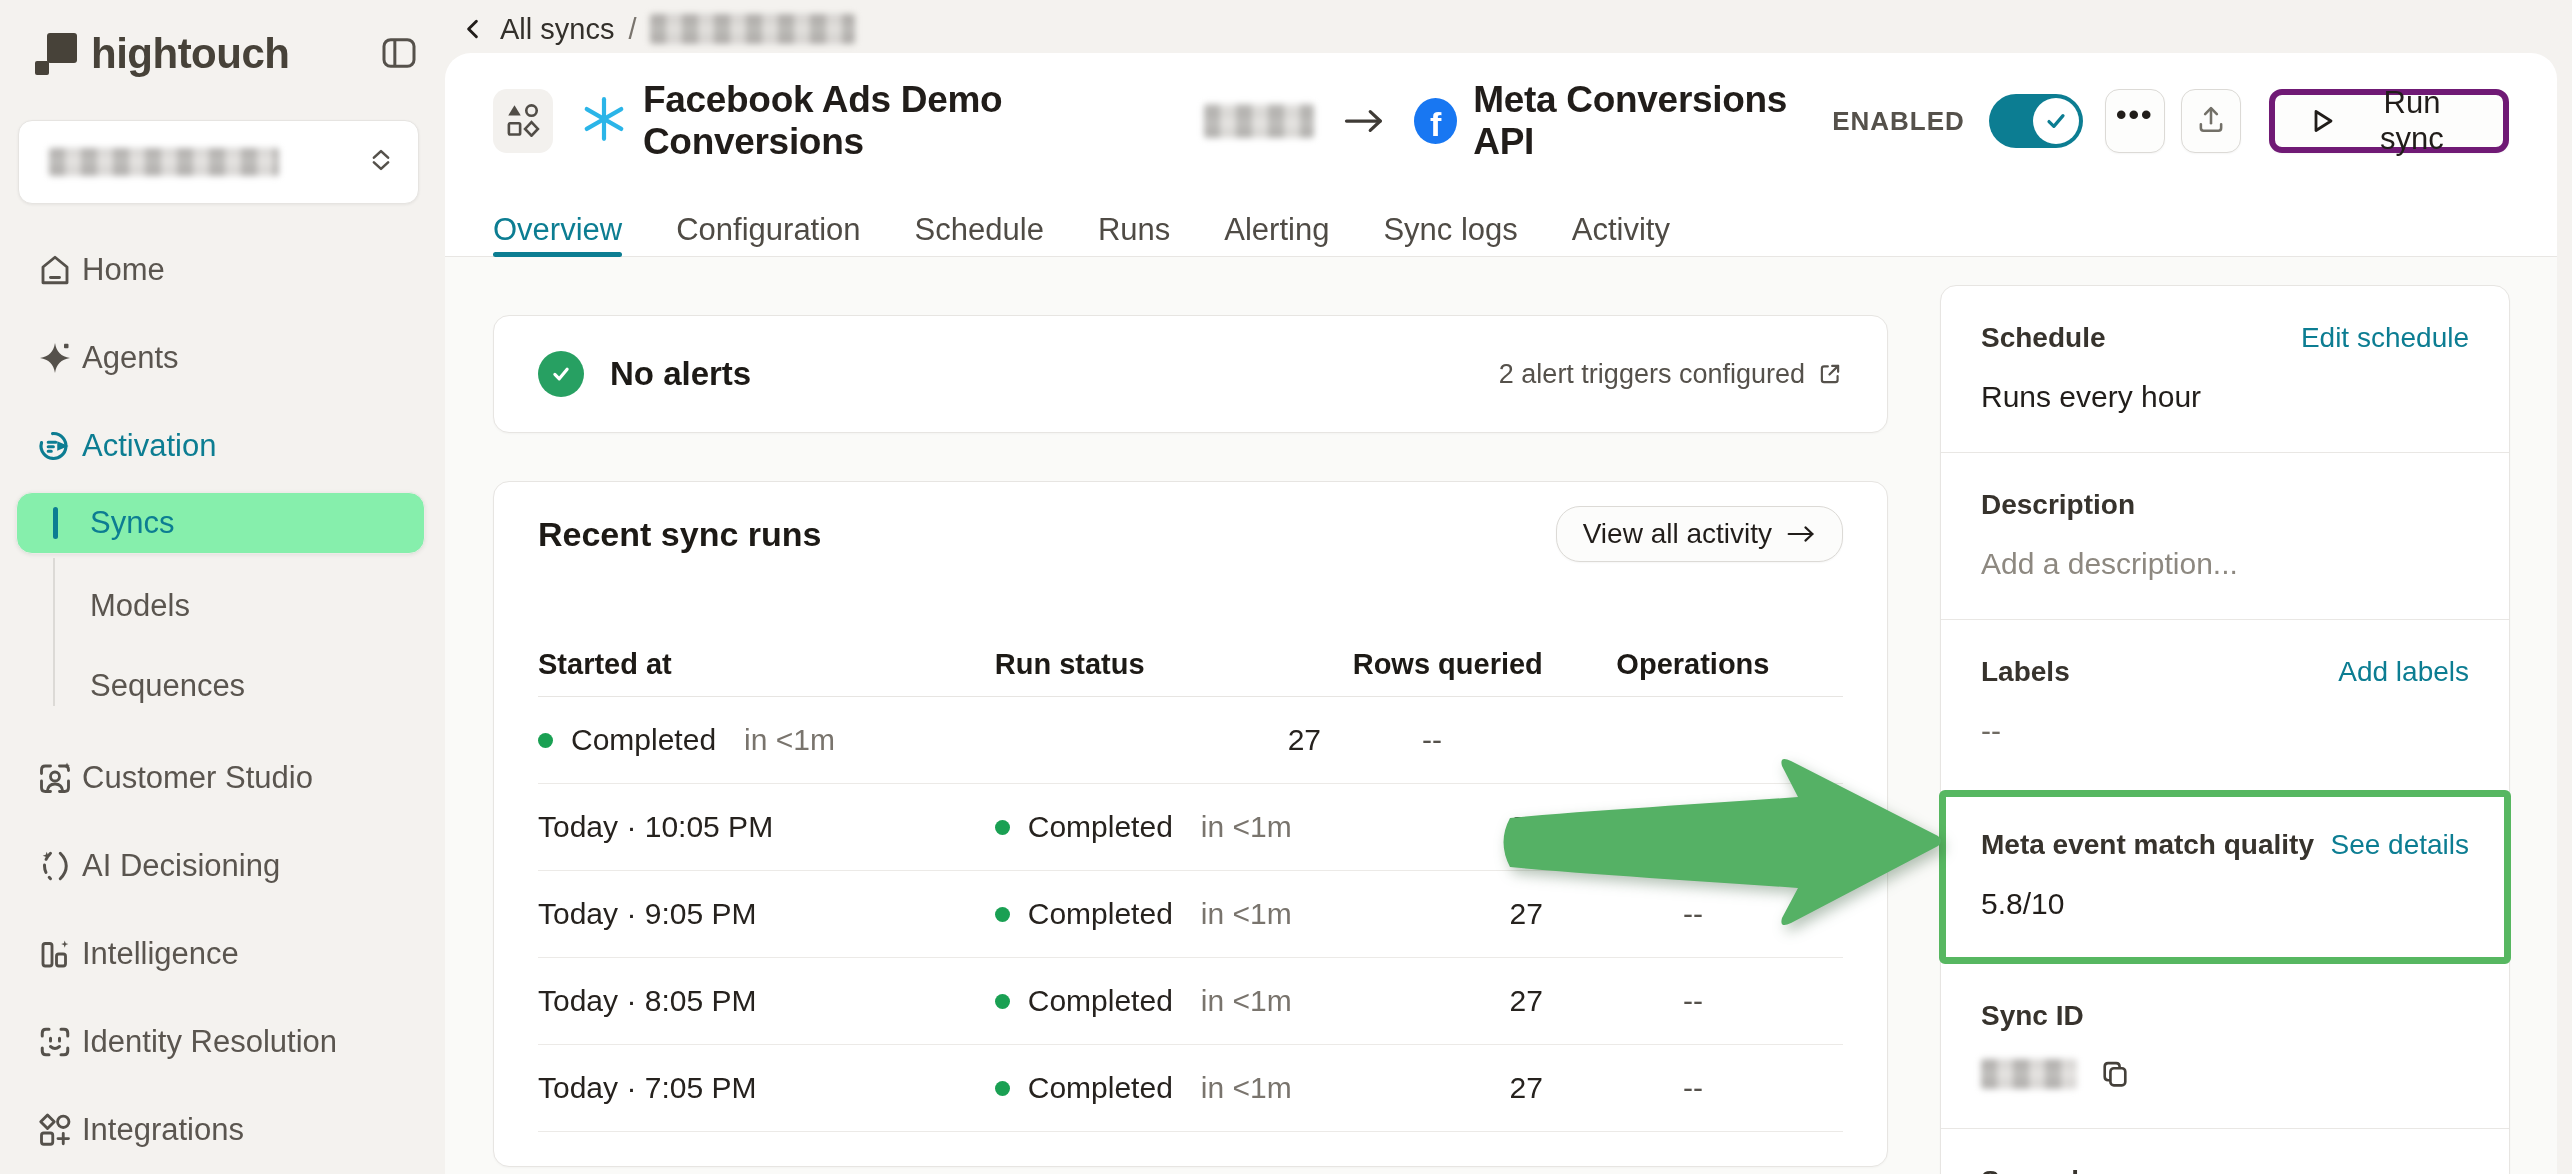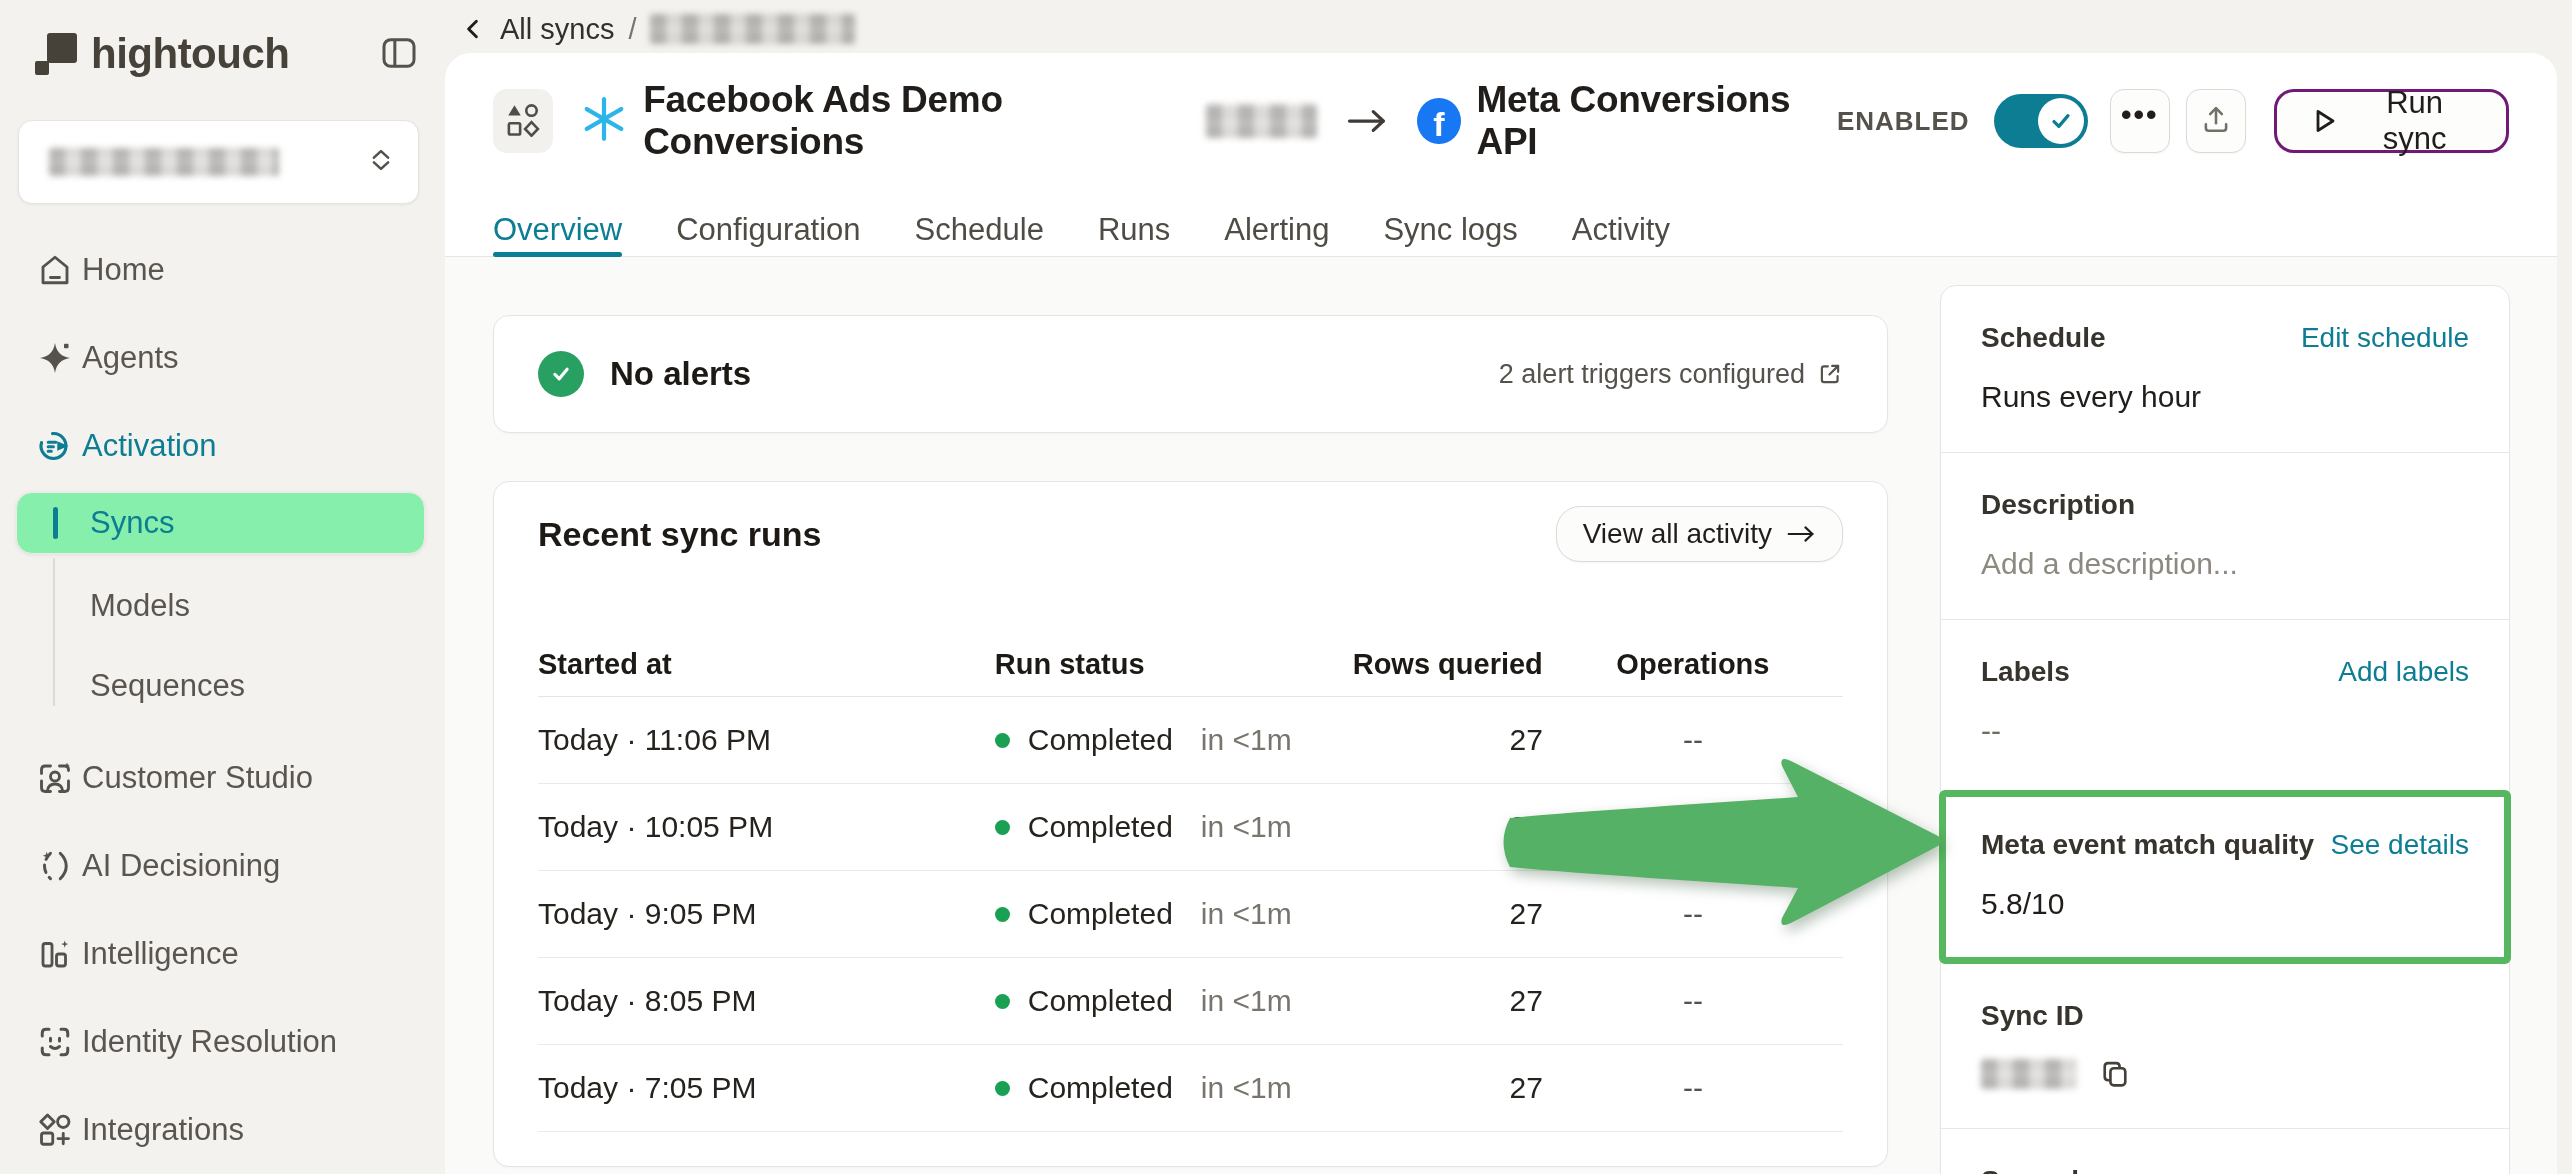--- a/index.html
+++ b/index.html
@@ -46,21 +46,21 @@
   .hdr-title { font-size:37px; font-weight:600; color:#211d1a; margin-left:16px; letter-spacing:-0.3px; }
   .hdr-redact { width:118px; height:34px; margin-left:8px; }
   .hdr-arrow { margin:0 28px; display:flex; align-items:center; }
   .fb-ic { width:46px; height:46px; border-radius:50%; background:#1877f2; color:#fff; display:flex; align-items:center; justify-content:center; font-size:34px; font-weight:700; }
   .enabled-lbl { margin-left:auto; font-size:26px; font-weight:600; letter-spacing:1px; color:#55514b; }
   .toggle { position:relative; width:94px; height:54px; border-radius:27px; background:#0c7d92; margin-left:24px; cursor:pointer; flex:0 0 auto; }
   .toggle .knob { position:absolute; right:4px; top:4px; width:46px; height:46px; border-radius:50%; background:#fff; display:flex; align-items:center; justify-content:center; }
   .icon-btn { width:64px; height:64px; background:#fdfdfc; border:1px solid #dcdad6; border-radius:14px; display:flex; align-items:center; justify-content:center; cursor:pointer; box-shadow:0 1px 2px rgba(0,0,0,.04); }
   .icon-btn.more { margin-left:22px; font-size:30px; letter-spacing:2px; color:#211d1a; font-weight:700; padding-bottom:12px; }
   .icon-btn.share { margin-left:16px; }
-  .run-btn { margin-left:28px; height:64px; padding:12px 32px; background:#fdfdfc; border:3px solid #701a75; border-radius:20px; display:flex; align-items:center; gap:16px; font-size:31px; font-weight:500; color:#211d1a; cursor:pointer; box-shadow:0 1px 2px rgba(0,0,0,.04); }
+  .run-btn { margin-left:28px; height:64px; padding:12px 32px; background:#fdfdfc; border:6px solid #701a75; border-radius:13px; display:flex; align-items:center; gap:16px; font-size:31px; font-weight:500; color:#211d1a; cursor:pointer; box-shadow:0 1px 2px rgba(0,0,0,.04); }
 
   .tabs { position:absolute; left:48px; top:150px; height:53px; display:flex; gap:54px; }
   .tab { position:relative; font-size:31px; color:#4f4b45; display:flex; align-items:center; cursor:pointer; }
   .tab.active { color:#0c7d92; font-weight:500; }
   .tab.active::after { content:""; position:absolute; left:0; right:0; bottom:-1px; height:5px; background:#0c7d92; border-radius:3px; }
 
   .content { position:absolute; left:0; right:0; top:204px; bottom:0; background:#fafaf8; }
   .card { position:absolute; background:#fff; border:1px solid #e7e5e2; border-radius:16px; box-shadow:0 1px 2px rgba(0,0,0,.03); }
 
   
@@ -363,21 +363,20 @@
         </div>
         <div class="runs-table">
           <div class="t-head">
             <span>Started at</span>
             <span>Run status</span>
             <span class="col-r">Rows queried</span>
             <span class="col-c">Operations</span>
           </div>
 
           <div class="t-row">
-            <span>Today · 11:06 PM</span>
             <span class="status-cell">
                 <span class="dot"></span>
                 <span>Completed</span>
                 <span class="dur">in &lt;1m</span>
               </span>
             <span class="col-r">27</span>
             <span class="col-c ops">--</span>
           </div>
           <div class="t-row">
             <span>Today · 10:05 PM</span>

